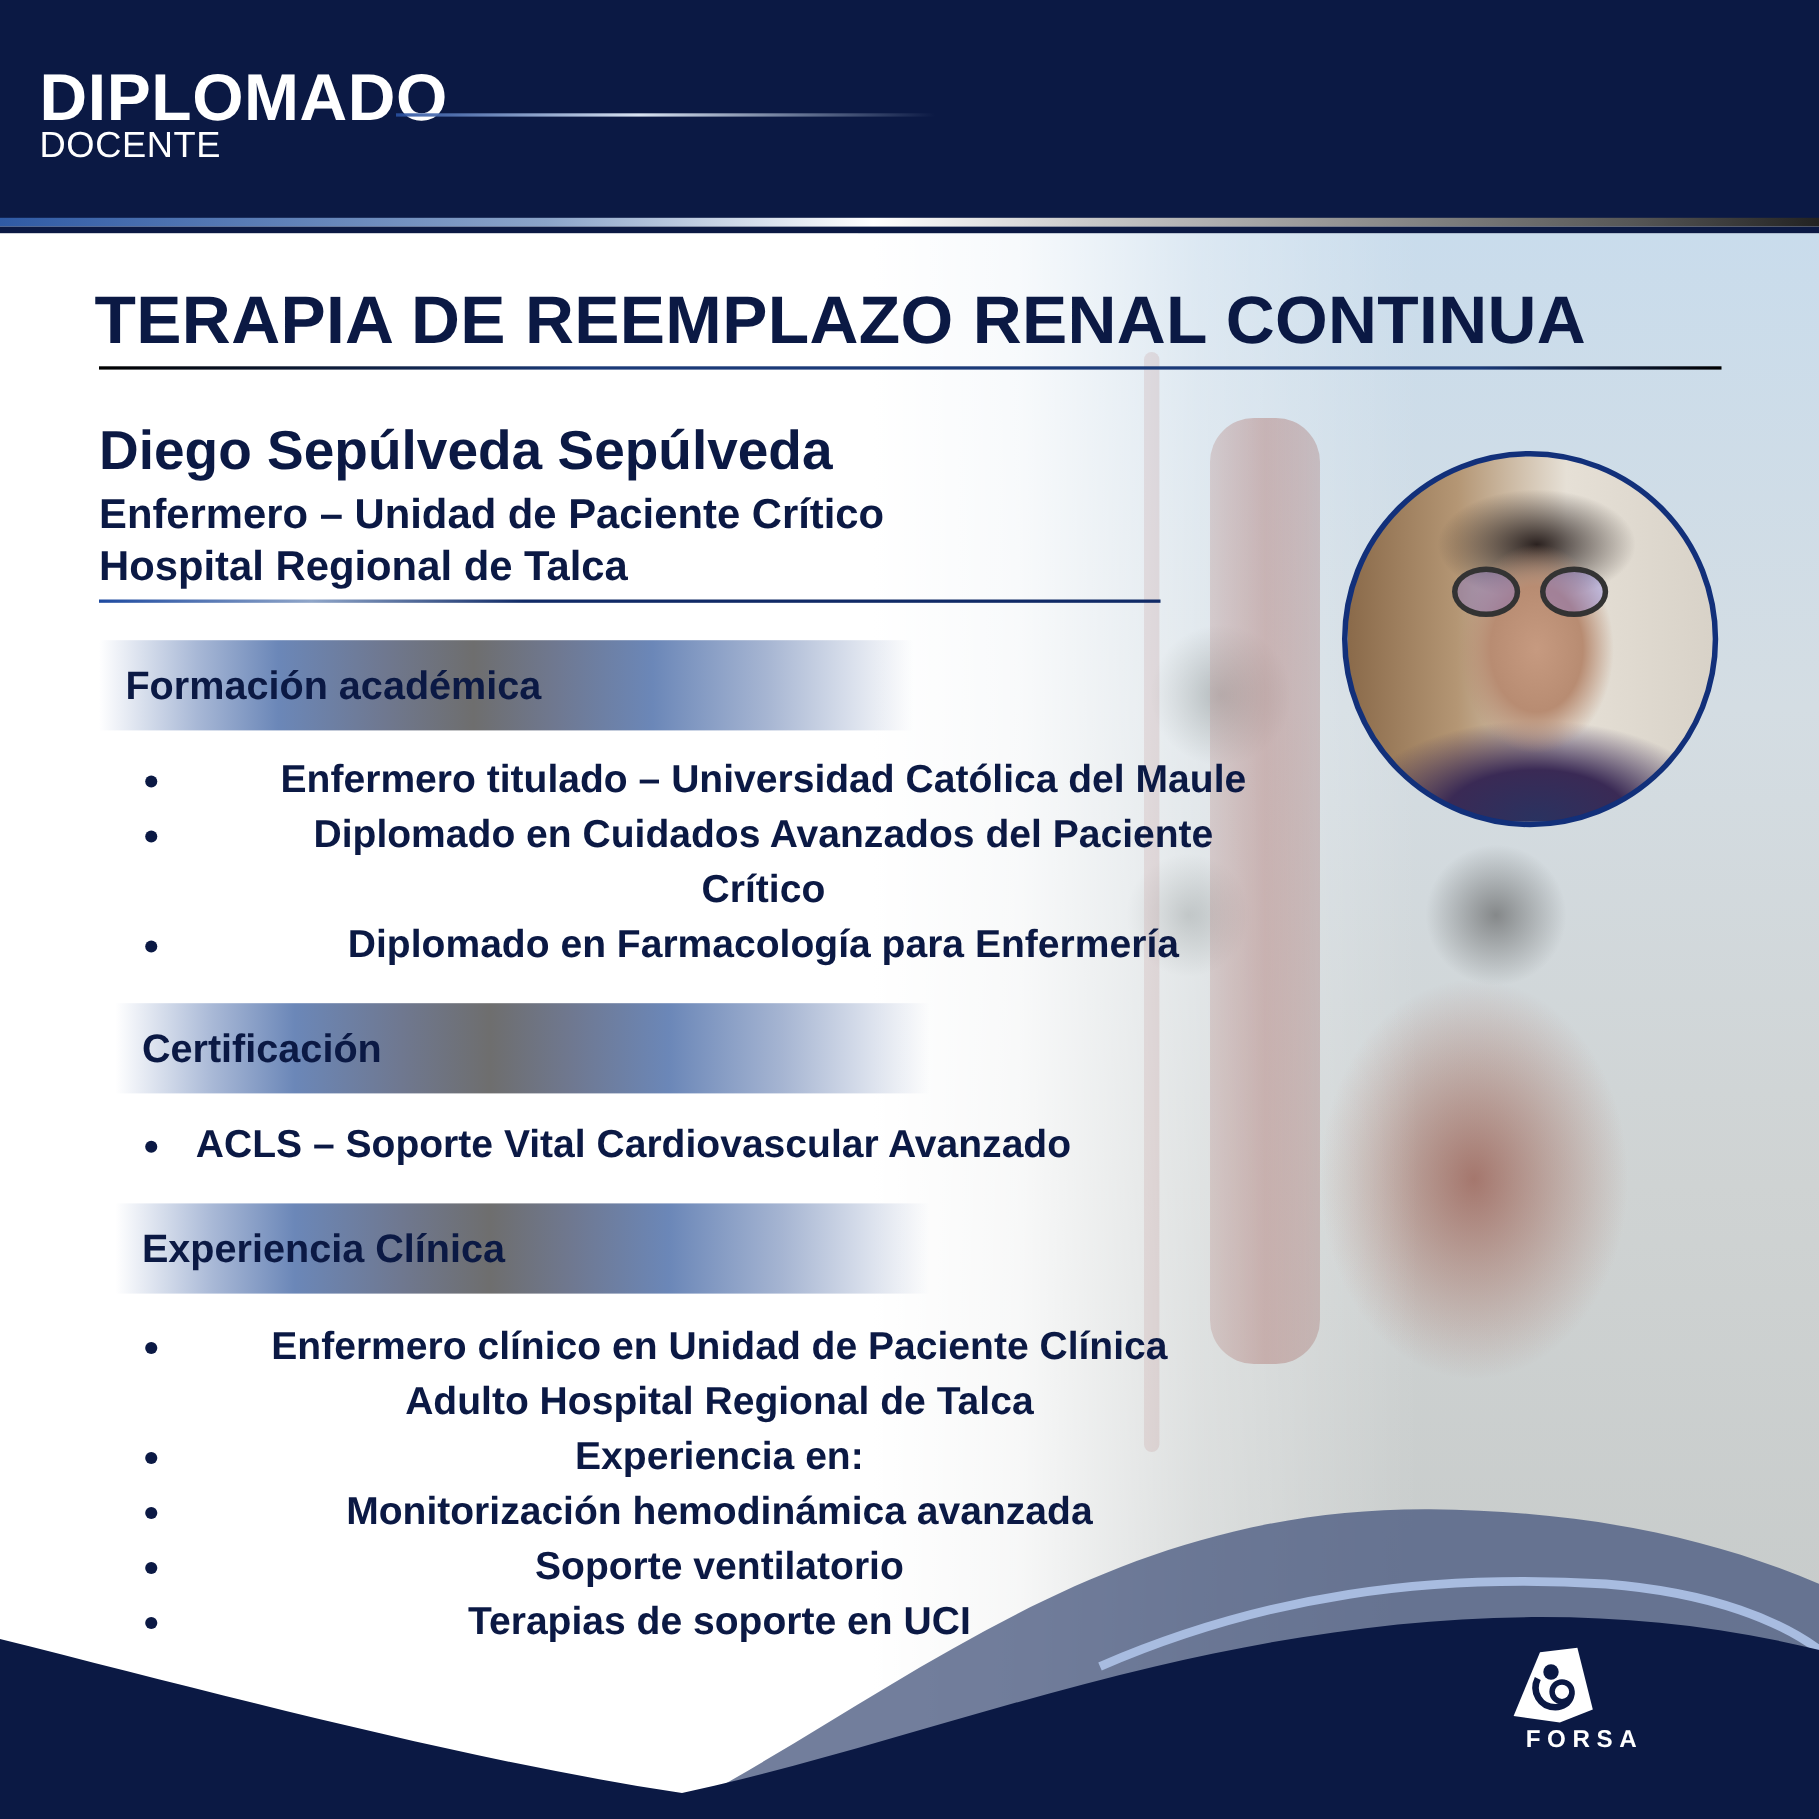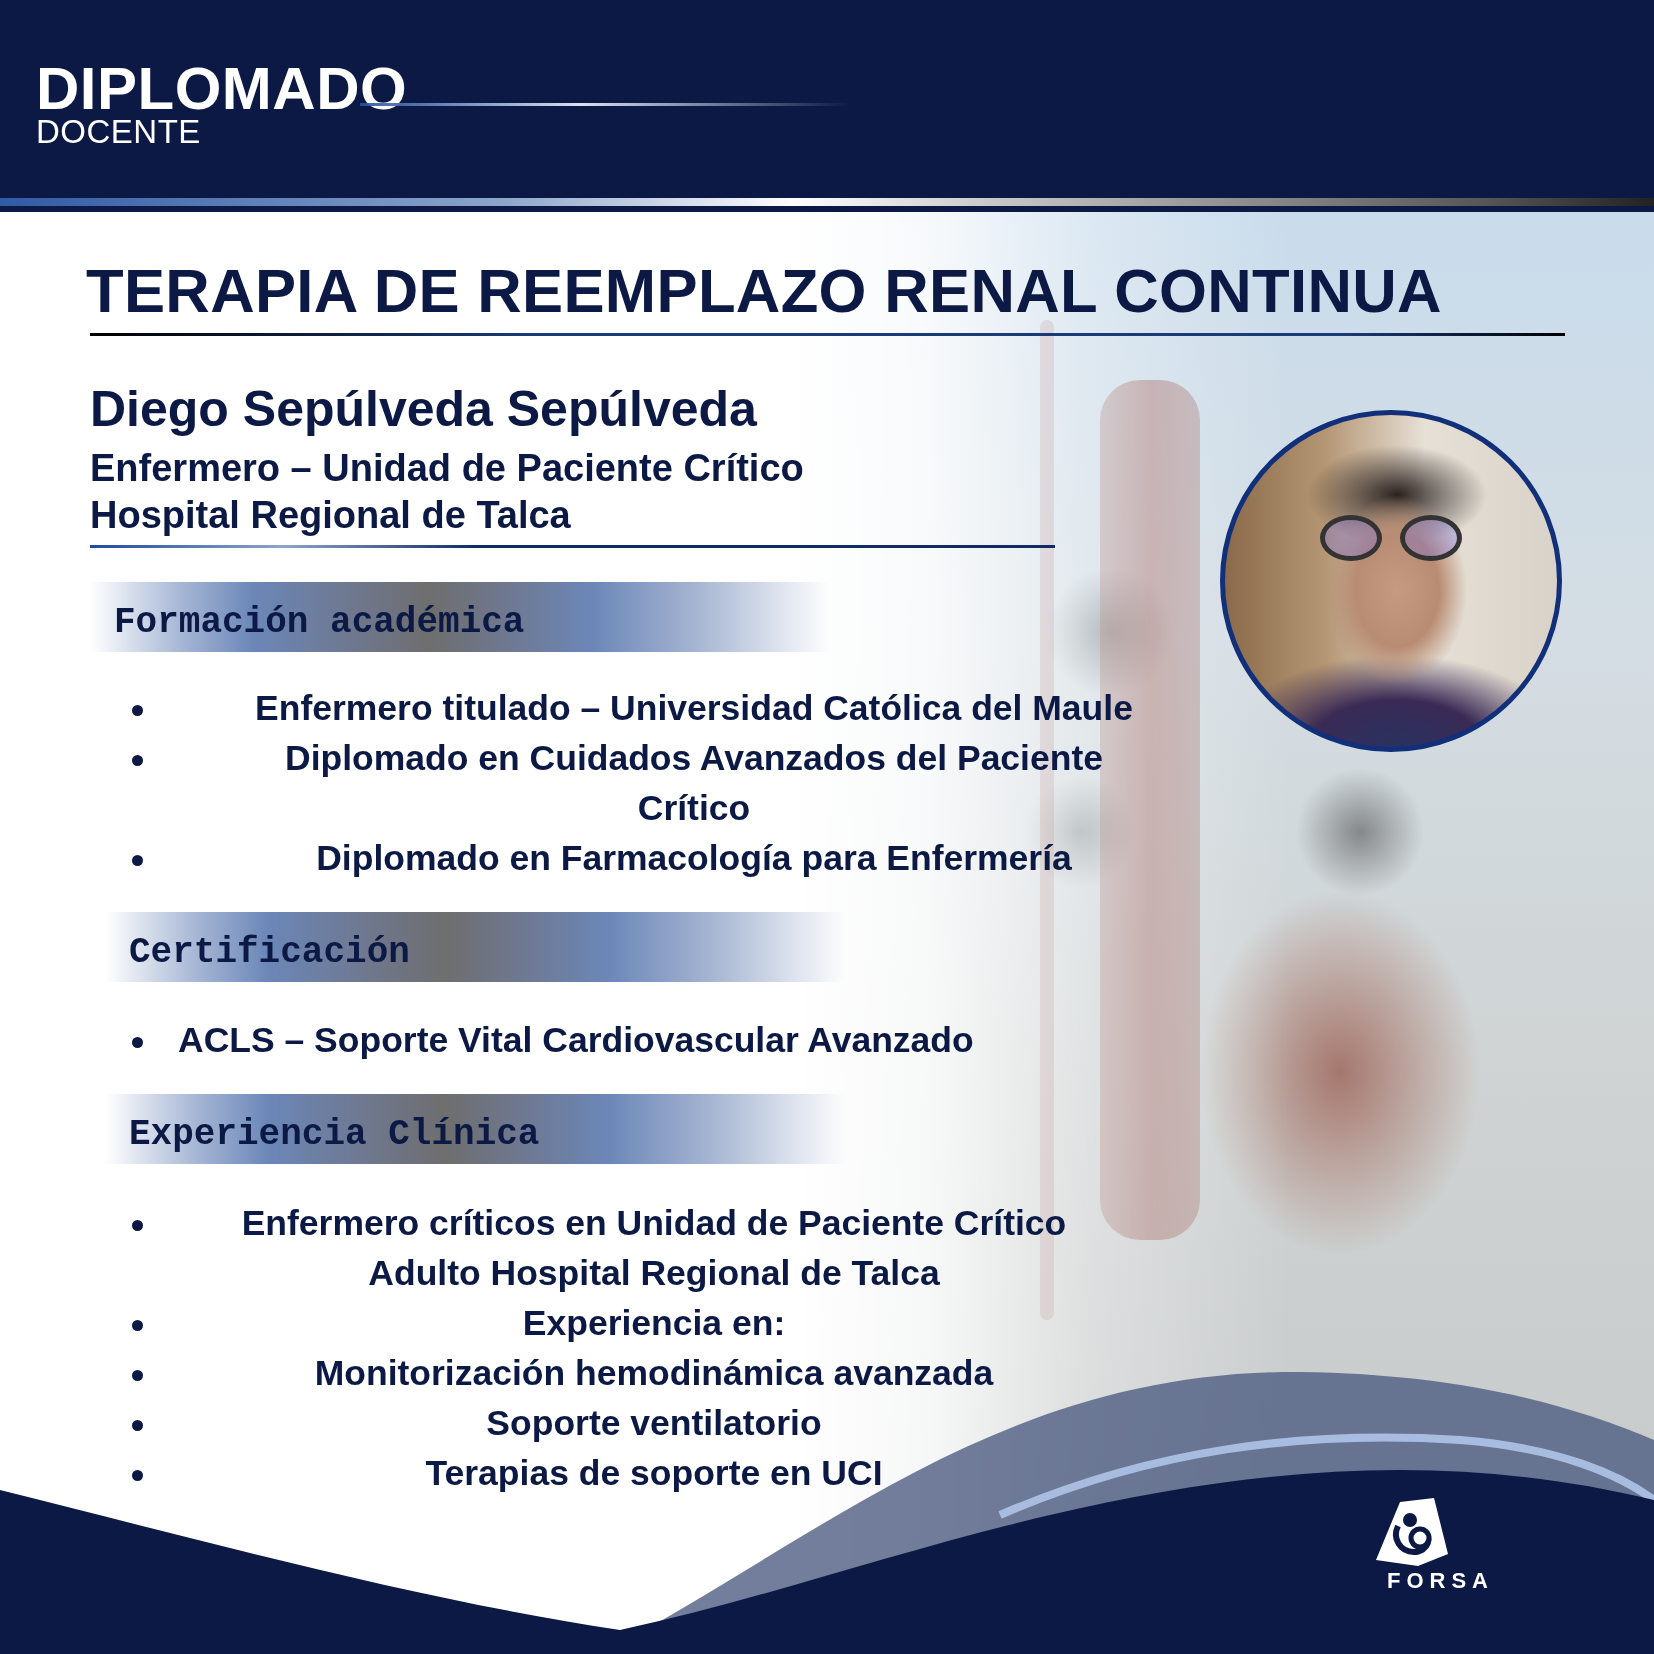--- a/index.html
+++ b/index.html
@@ -92,23 +92,22 @@
   .photo-glasses {
     position: absolute; left: 95px; top: 100px; width: 150px; height: 50px;
   }
   .photo-glasses span {
     position: absolute; top: 0; width: 62px; height: 46px; border: 5px solid #333; border-radius: 50%;
     background: rgba(120,110,220,0.35);
   }
 
   
   .section {
-    position: absolute; left: 90px; width: 740px; height: 70px;
+    position: absolute; left: 90px; width: 740px; height: 82px;
     background: linear-gradient(90deg, rgba(255,255,255,0) 0%, #a8b8d6 12%, #6b87b8 22%, #6f7890 35%, #6e6e6e 46%, #6f7890 56%, #6b87b8 68%, #a6b5d2 82%, rgba(255,255,255,0) 100%);
-    font-family: Liberation Mono, monospace;
   }
   .section-label {
     position: absolute; left: 24px; top: 0; line-height: 82px; font-size: 36px; font-weight: 700; color: #0b1944;
   }
   .sec-1 { top: 582px; }
   .sec-2 { top: 912px; left: 105px; }
   .sec-3 { top: 1094px; left: 105px; }
 
   
   .list {
@@ -183,21 +182,21 @@
   <div class="section-label">Certificación</div>
 </div>
 <ul class="list list-2">
   <li>ACLS – Soporte Vital Cardiovascular Avanzado</li>
 </ul>
 
 <div class="section sec-3">
   <div class="section-label">Experiencia Clínica</div>
 </div>
 <ul class="list list-3">
-  <li>Enfermero críticos en Unidad de Paciente Crítico
+  <li>Enfermero clínico en Unidad de Paciente Clínica
 Adulto Hospital Regional de Talca</li>
   <li>Experiencia en:</li>
   <li>Monitorización hemodinámica avanzada</li>
   <li>Soporte ventilatorio</li>
   <li>Terapias de soporte en UCI</li>
 </ul>
 
 <svg class="wave-svg" viewBox="0 0 1654 354" preserveAspectRatio="none">
 
   <path d="M600 354 C 820 240, 1000 70, 1300 72 C 1450 74, 1560 100, 1654 140 L1654 354 Z" fill="#4a5a80" fill-opacity="0.78"></path>

